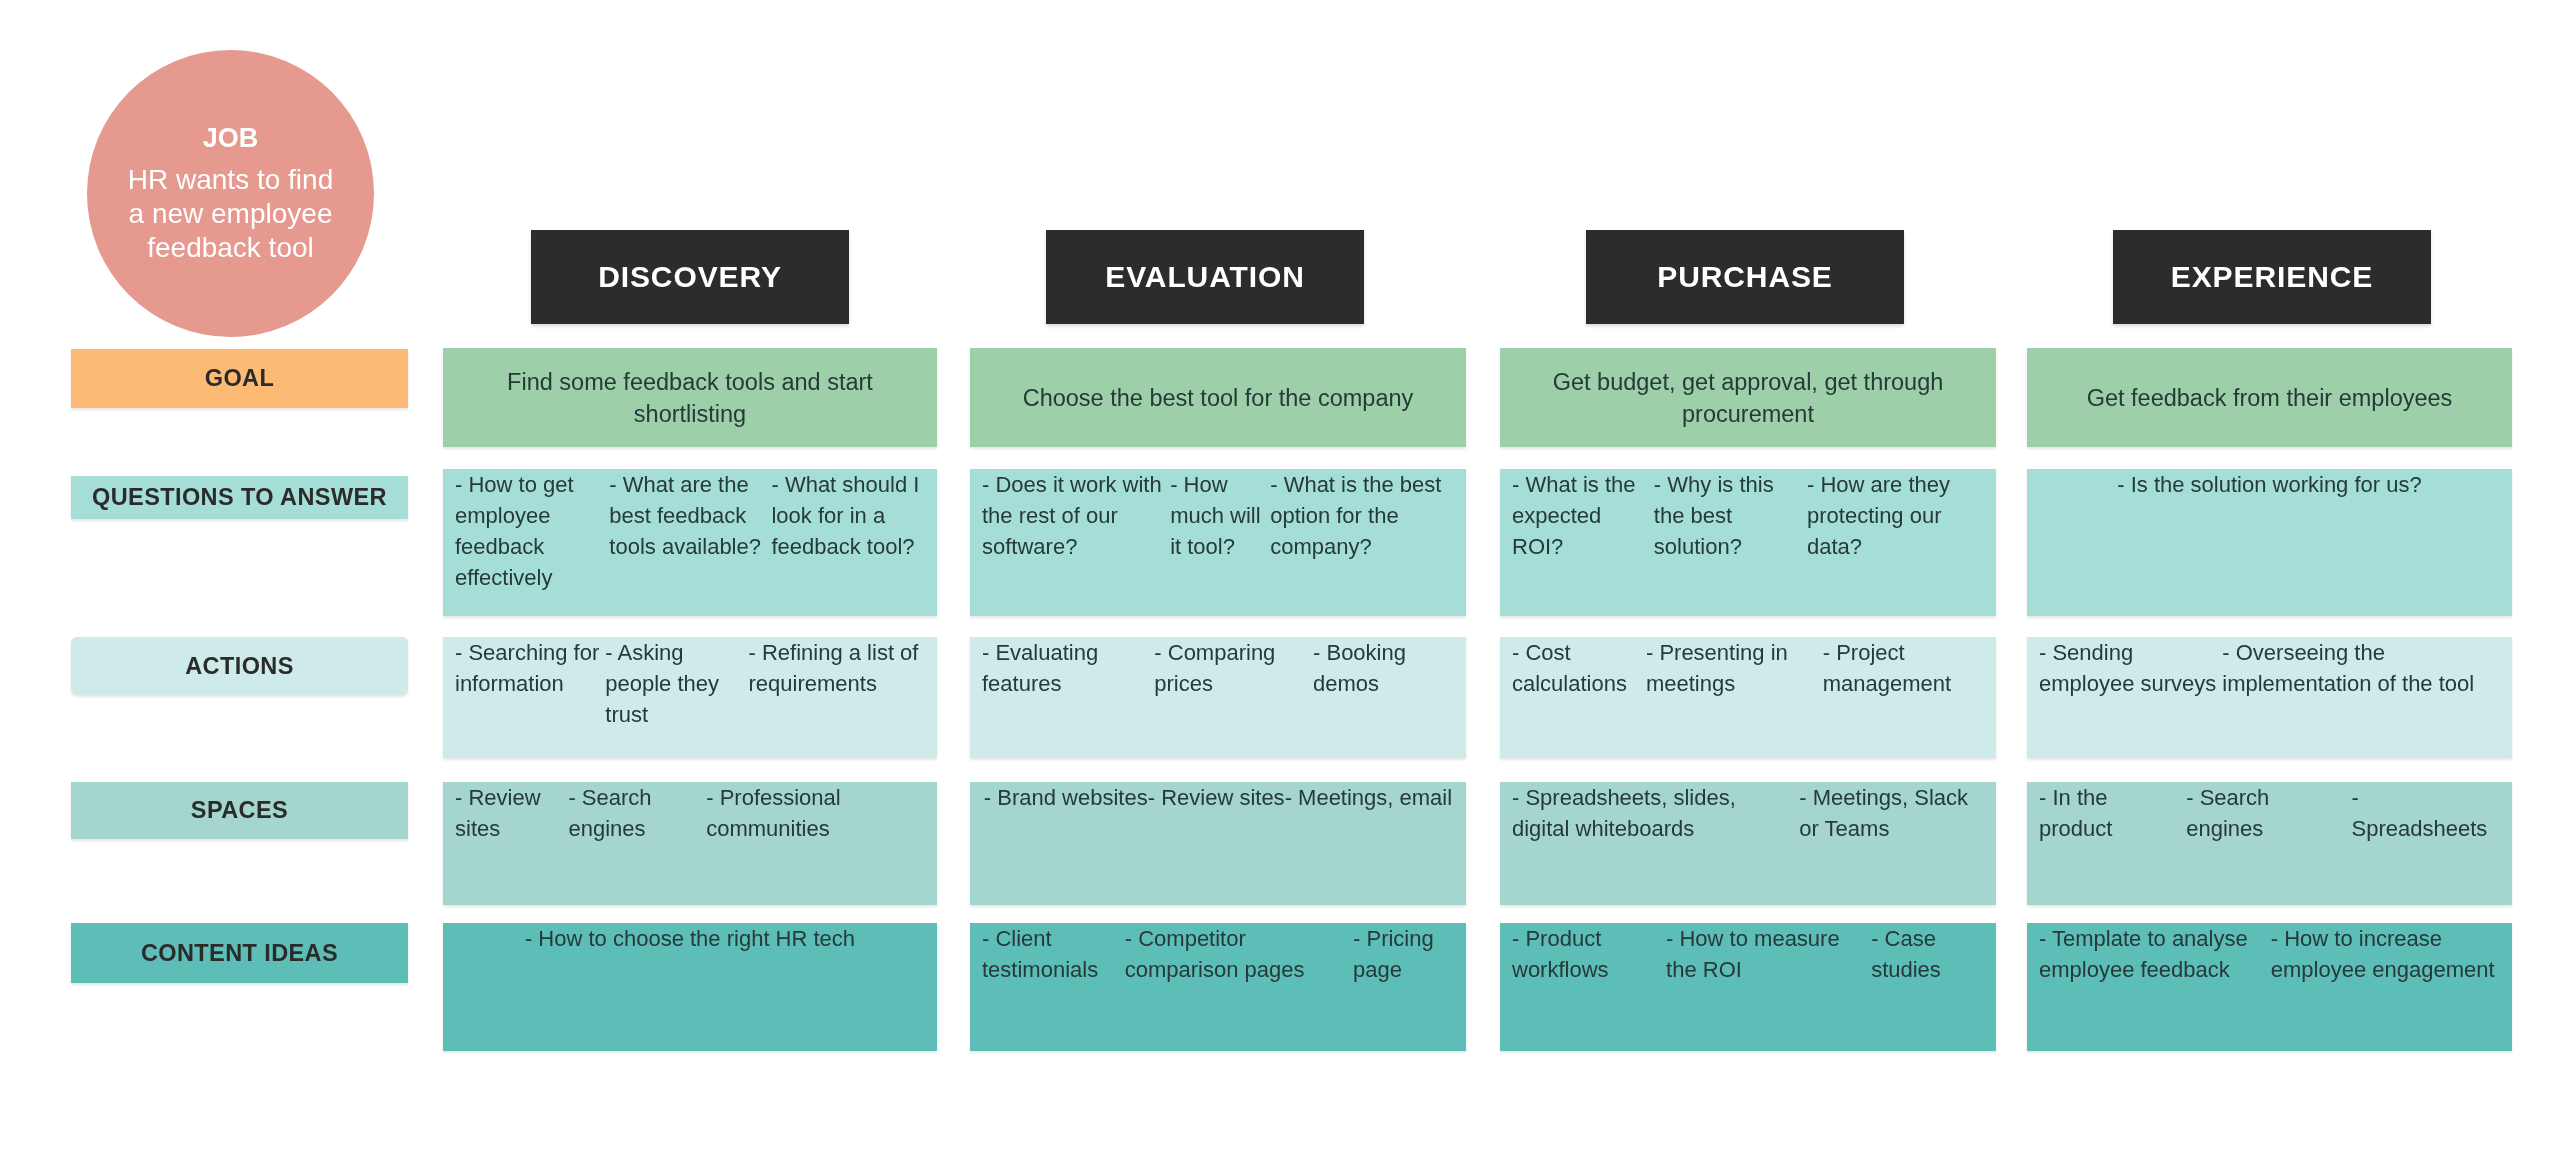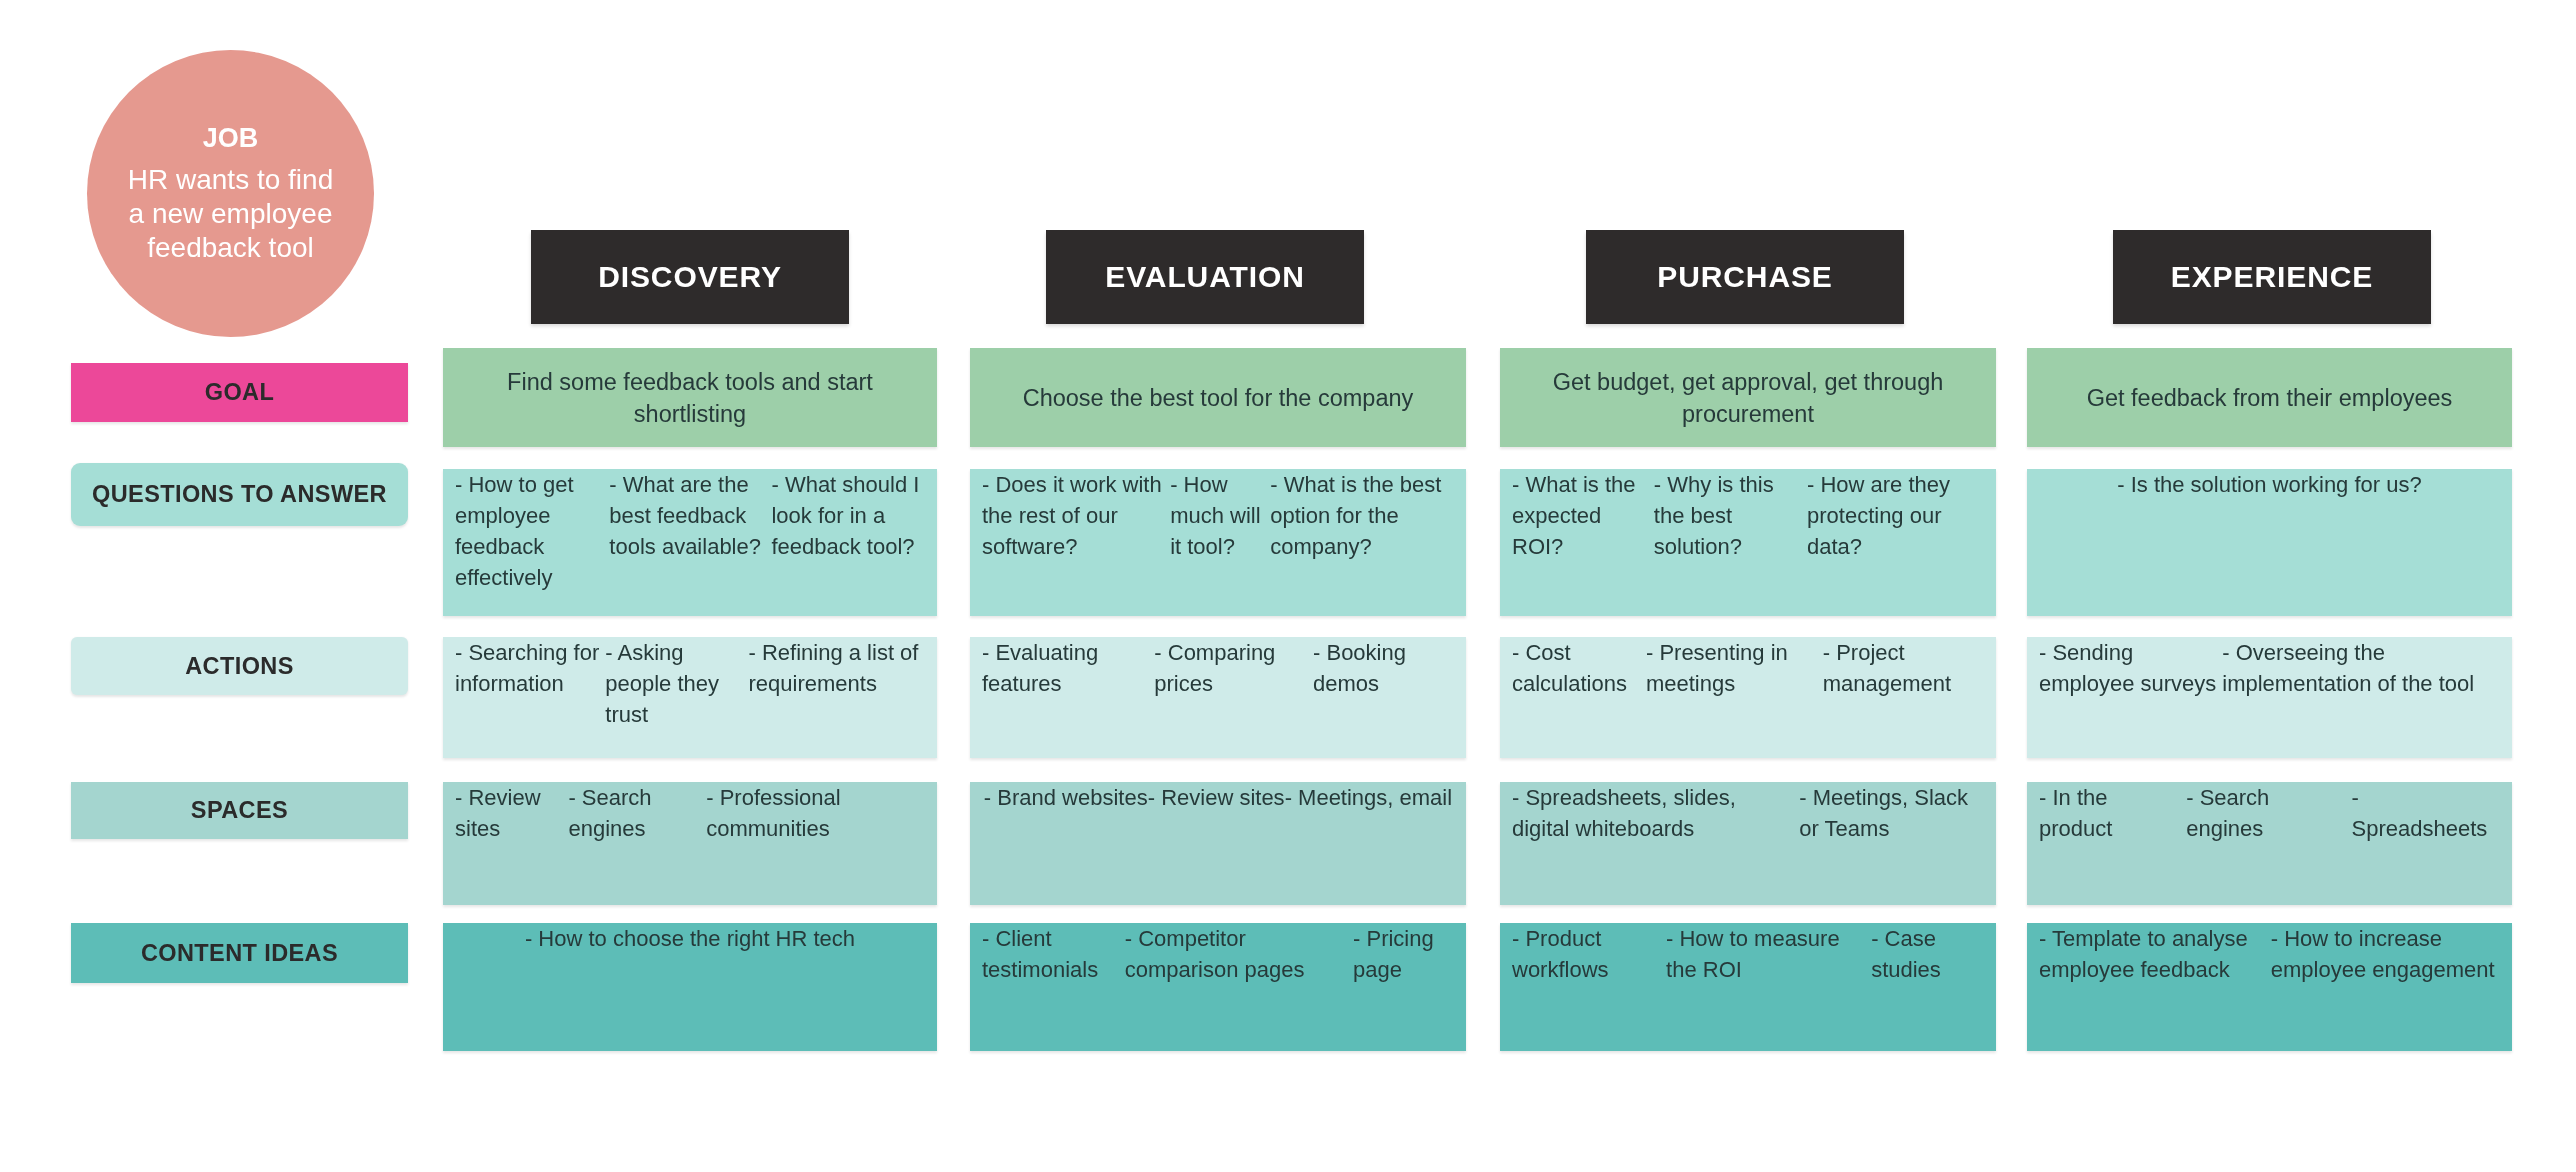--- a/index.html
+++ b/index.html
@@ -23,22 +23,22 @@
     box-shadow:0 2.6px 3.5px rgba(0,0,0,0.15);
   }
   .s0{left:531px}.s1{left:1046px}.s2{left:1586px}.s3{left:2113px}
   
   .rowlabel{
     position:absolute;left:71px;width:337px;
     display:flex;align-items:center;justify-content:center;
     font-size:23.5px;font-weight:bold;letter-spacing:0.4px;color:#2b2b2b;
     box-shadow:0 1.7px 2.6px rgba(0,0,0,0.10);
   }
-  .lbl-goal{top:349px;height:59px;background:#ec4899;margin-top:14px;}
-  .lbl-questions{top:463px;height:63px;background:#a5ded6;border-radius:9px;}
+  .lbl-goal{top:349px;height:59px;background:#fdba74;}
+  .lbl-questions{top:476px;height:43px;background:#a5ded6;}
   .lbl-actions{top:637px;height:58px;background:#cfebe9;border-radius:6px;}
   .lbl-spaces{top:782px;height:57px;background:#a4d5cf;}
   .lbl-content{top:923px;height:60px;background:#5dbdb7;}
   
   .cell{
     position:absolute;color:#263a3a;font-size:22px;line-height:31px;
     box-shadow:0 1.7px 2.6px rgba(0,0,0,0.10);
   }
   .col0{left:443px;width:494px}
   .col1{left:970px;width:496px}

